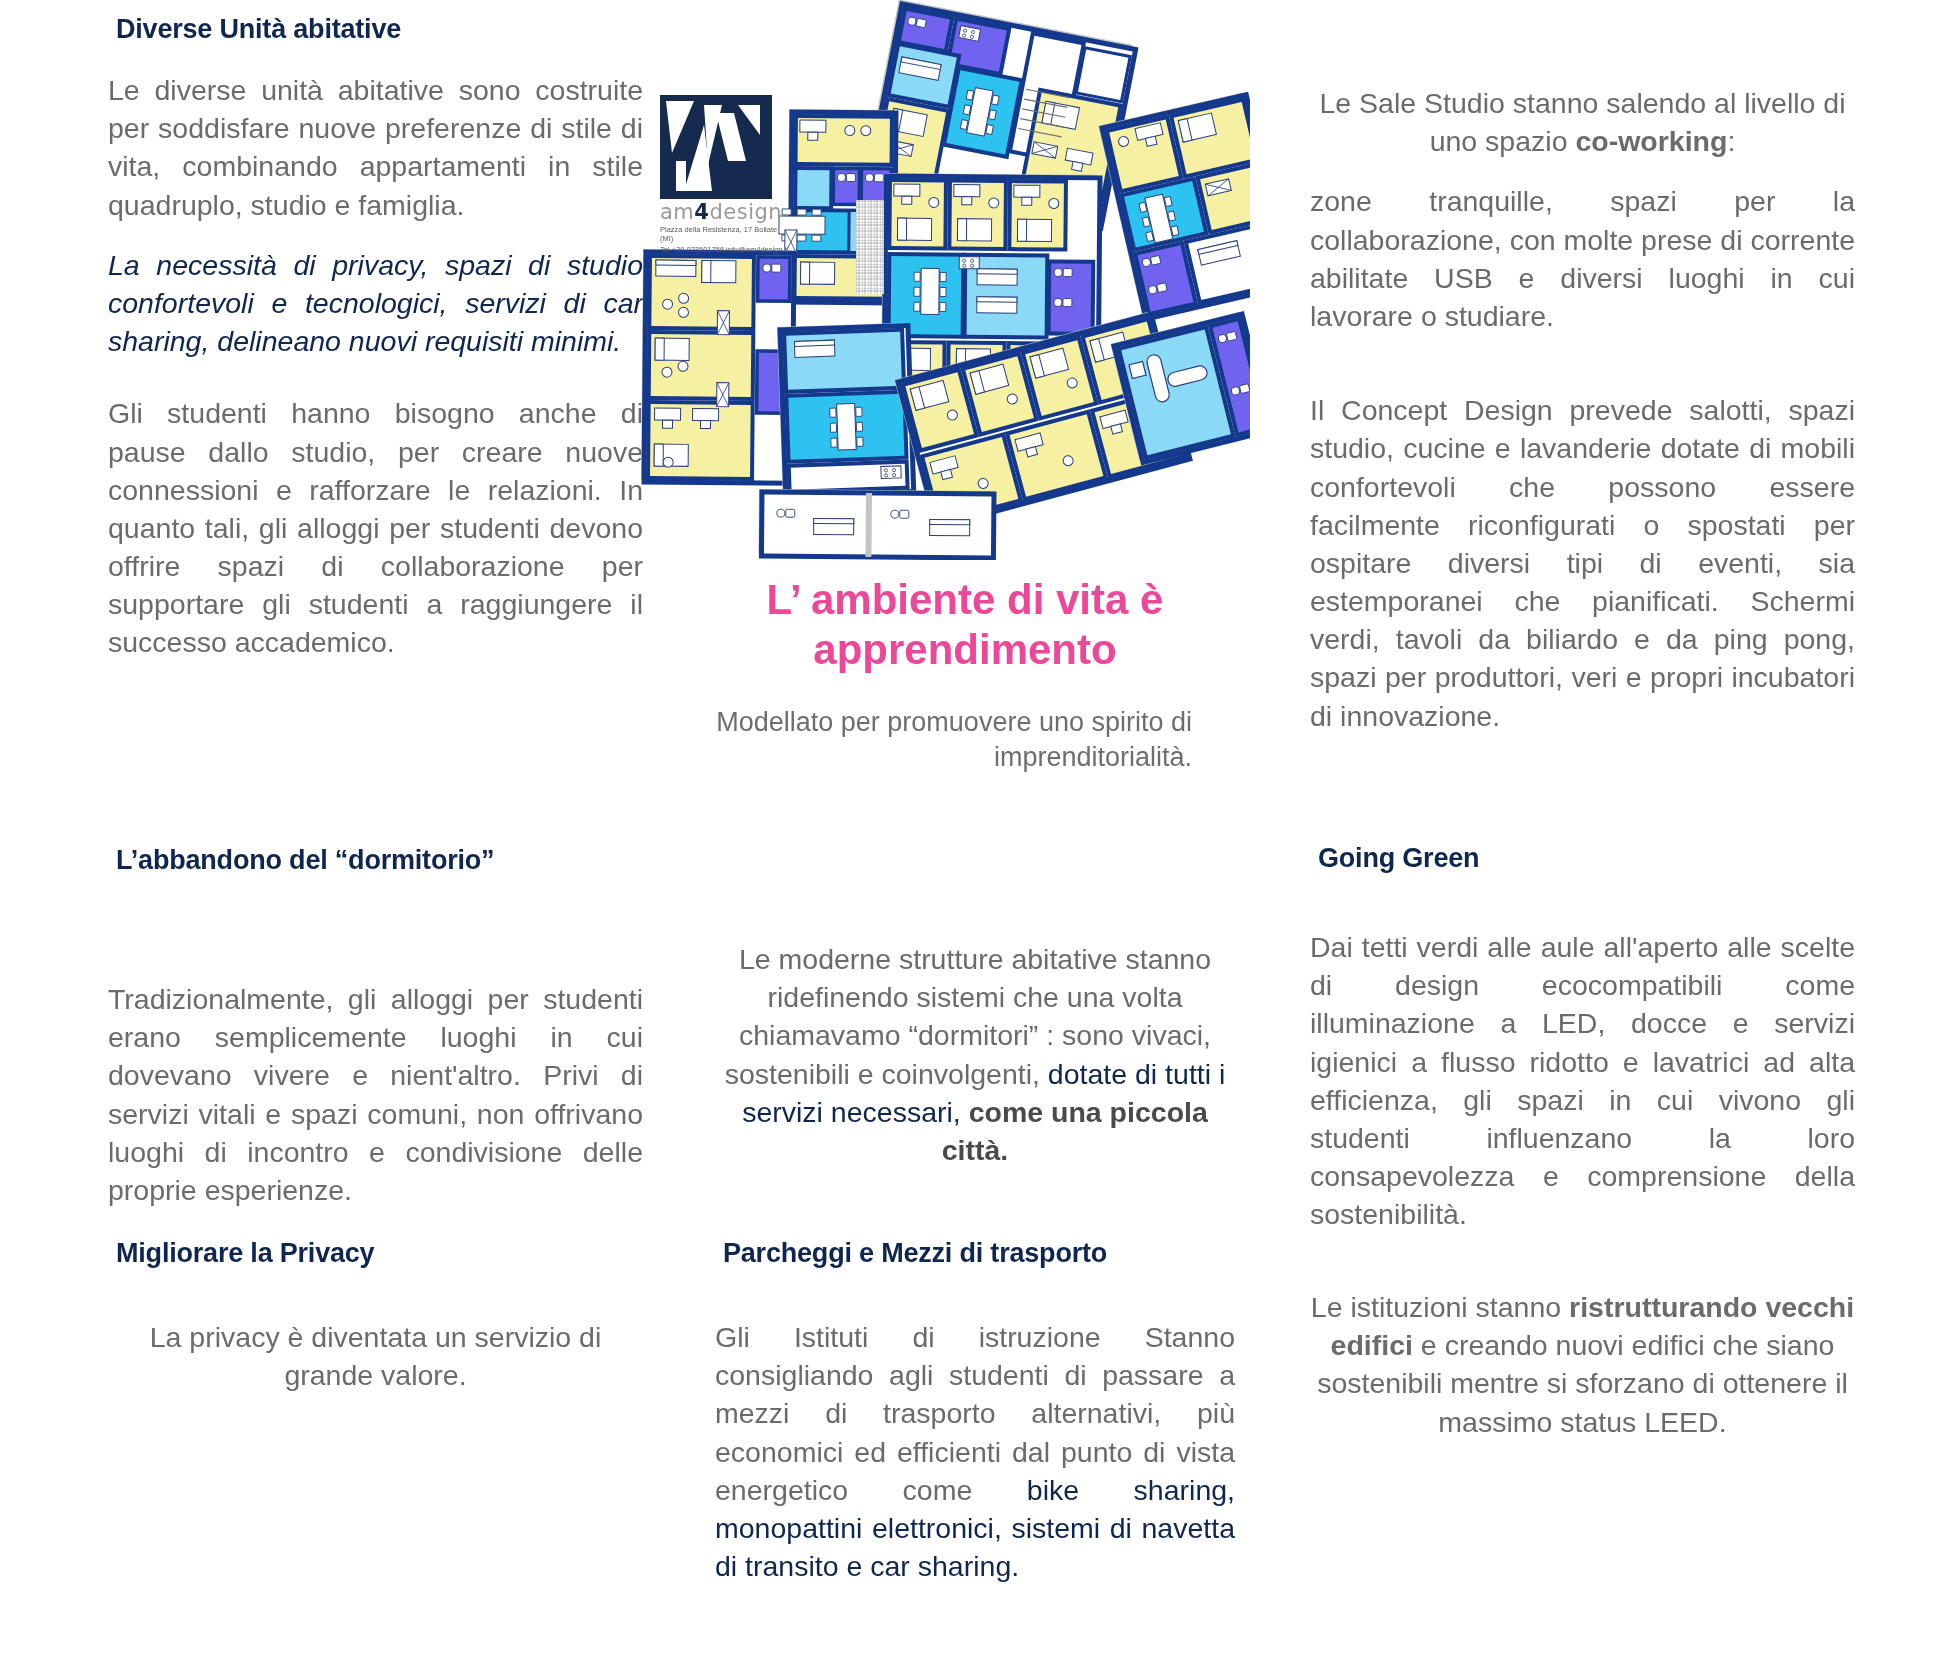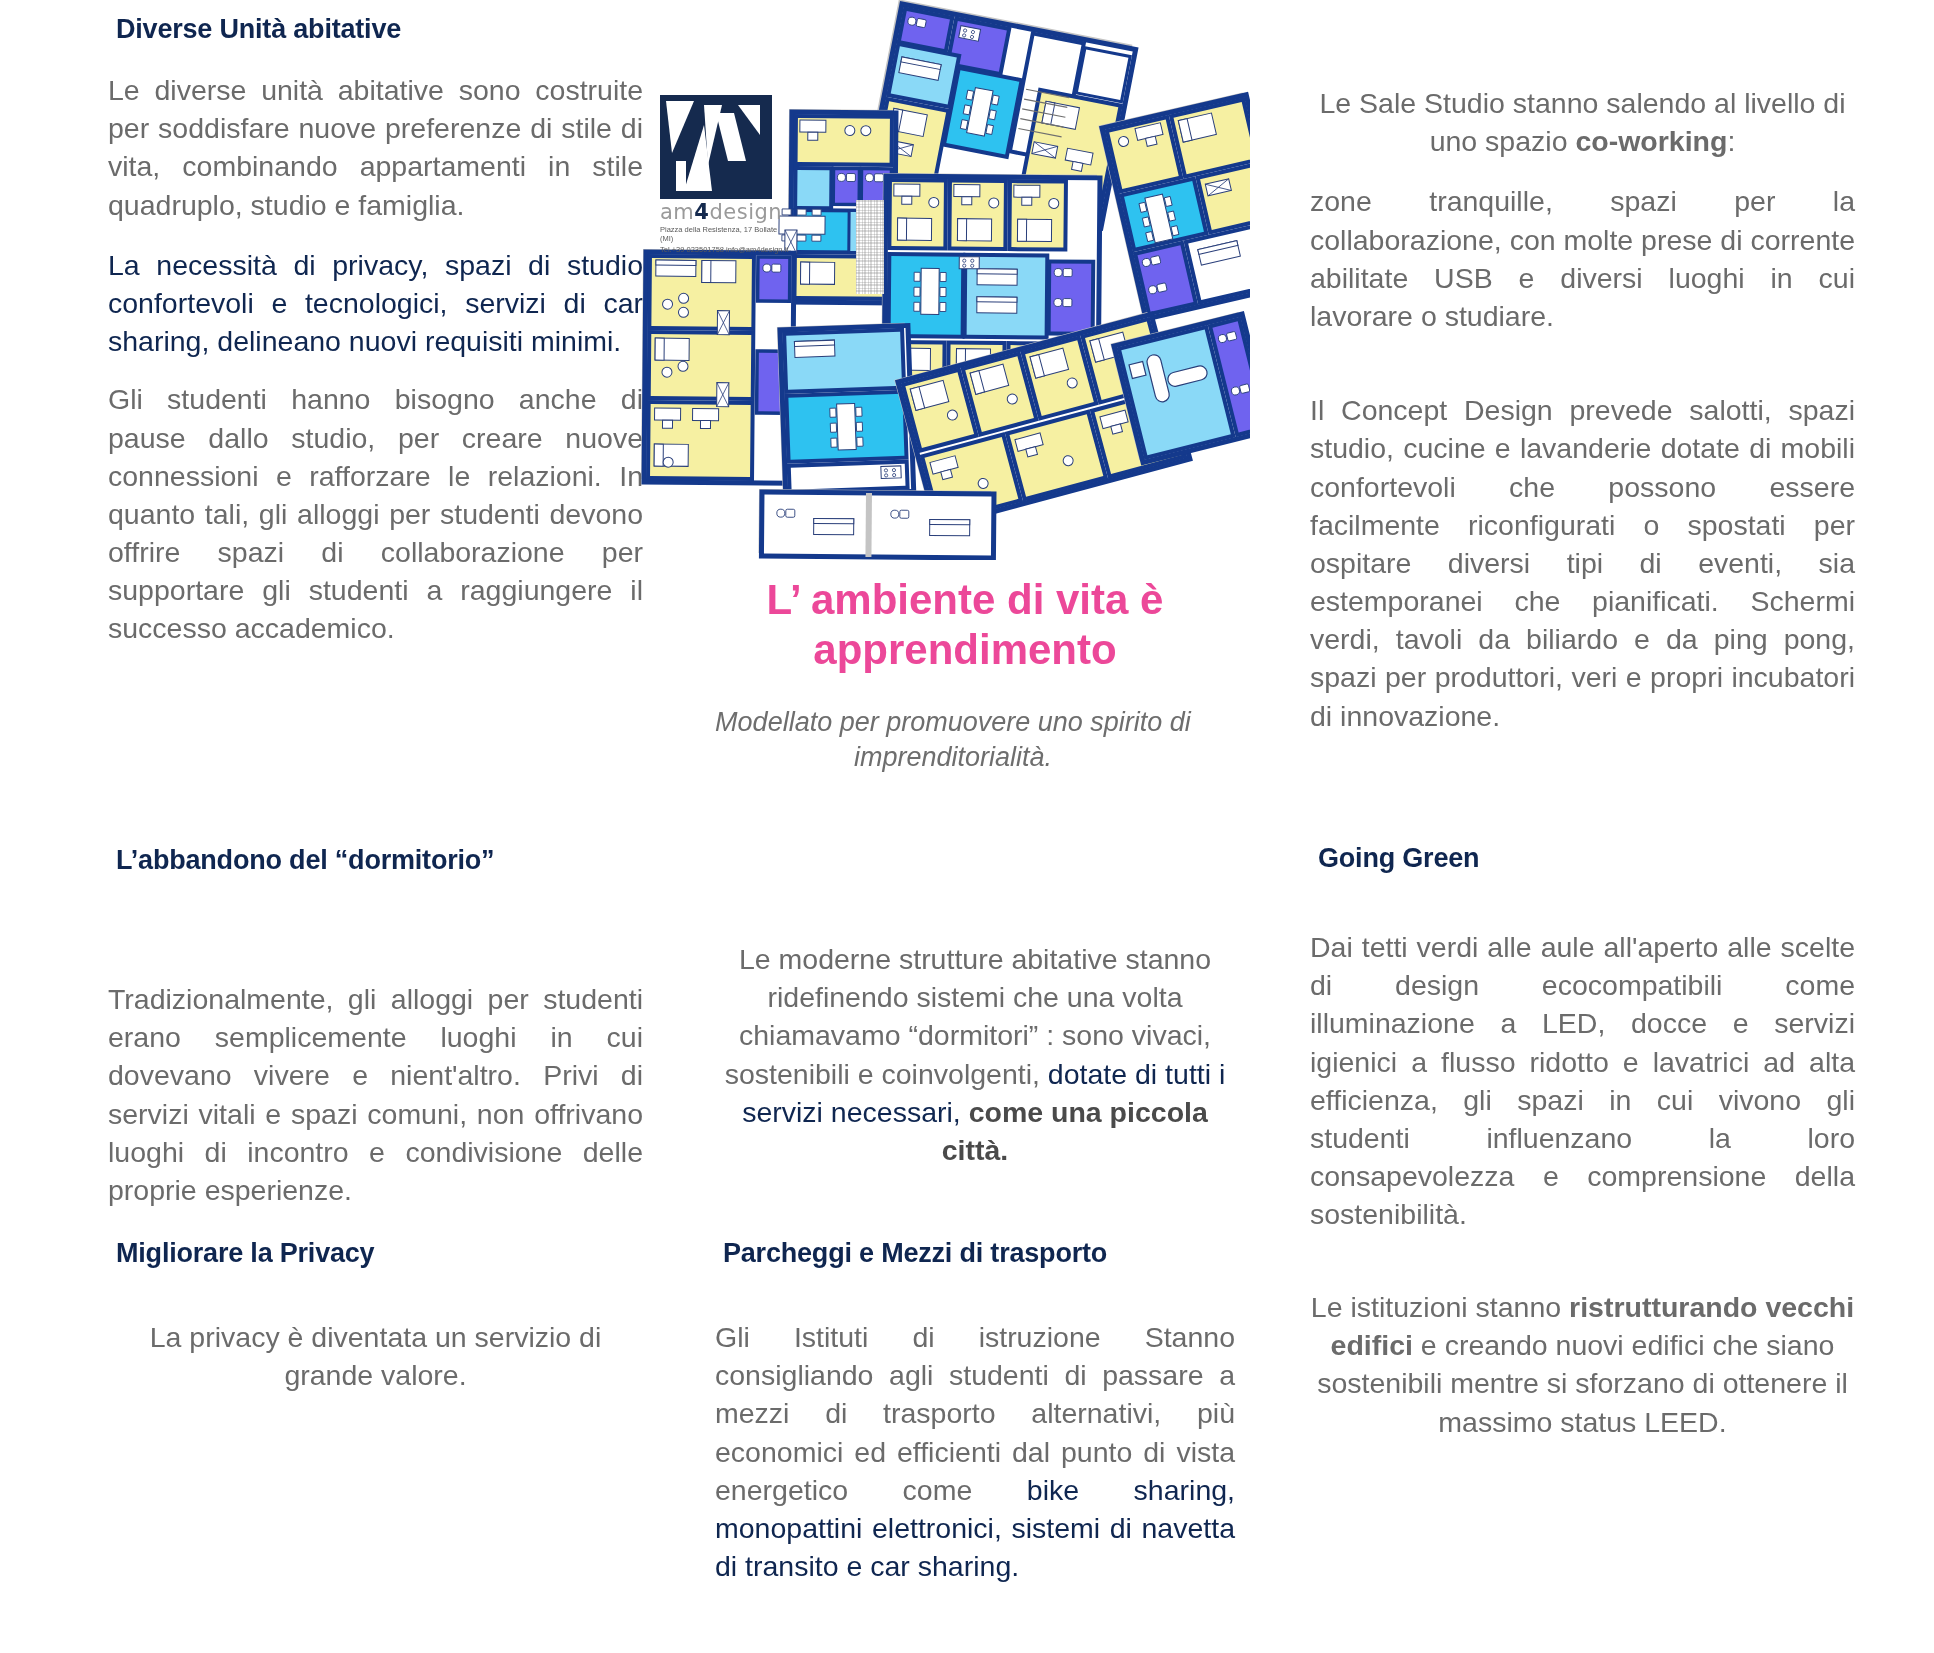--- a/index.html
+++ b/index.html
@@ -44,22 +44,23 @@
     line-height: 1.34;
     margin: 0 0 22px 0;
     text-align: justify;
     text-justify: inter-word;
   }
   p.body.left-align { text-align: center; }
   p.navy {
     color: #0f2650;
     font-size: 28.5px;
     line-height: 1.34;
-    margin: 0 0 20px 0;
+    margin: 0 0 34px 0;
     text-align: justify;
+    font-style: italic;
   }
   .navy-span { color: #0f2650; }
   .bold-dark { color: #6b6b6b; font-weight: bold; }
   .b-grey { color: #4a4a4a; font-weight: bold; }
   .gap-sm { margin-bottom: 10px; }
 
   
   .plan-wrap {
     position: absolute;
     left: 640px;
@@ -74,27 +75,26 @@
     top: 575px;
     width: 530px;
     text-align: center;
     color: #ec4899;
     font-size: 42px;
     font-weight: bold;
     line-height: 1.18;
   }
   .center-sub {
     position: absolute;
-    left: 688px;
+    left: 662px;
     top: 705px;
     width: 530px;
-    text-align: center;
+    text-align: right;
     color: #6e6e6e;
     font-size: 27px;
-    font-style: italic;
     line-height: 1.3;
   }
   .center-body-1 {
     position: absolute;
     left: 715px;
     top: 940px;
     width: 520px;
   }
   .center-head-2 {
     position: absolute;

